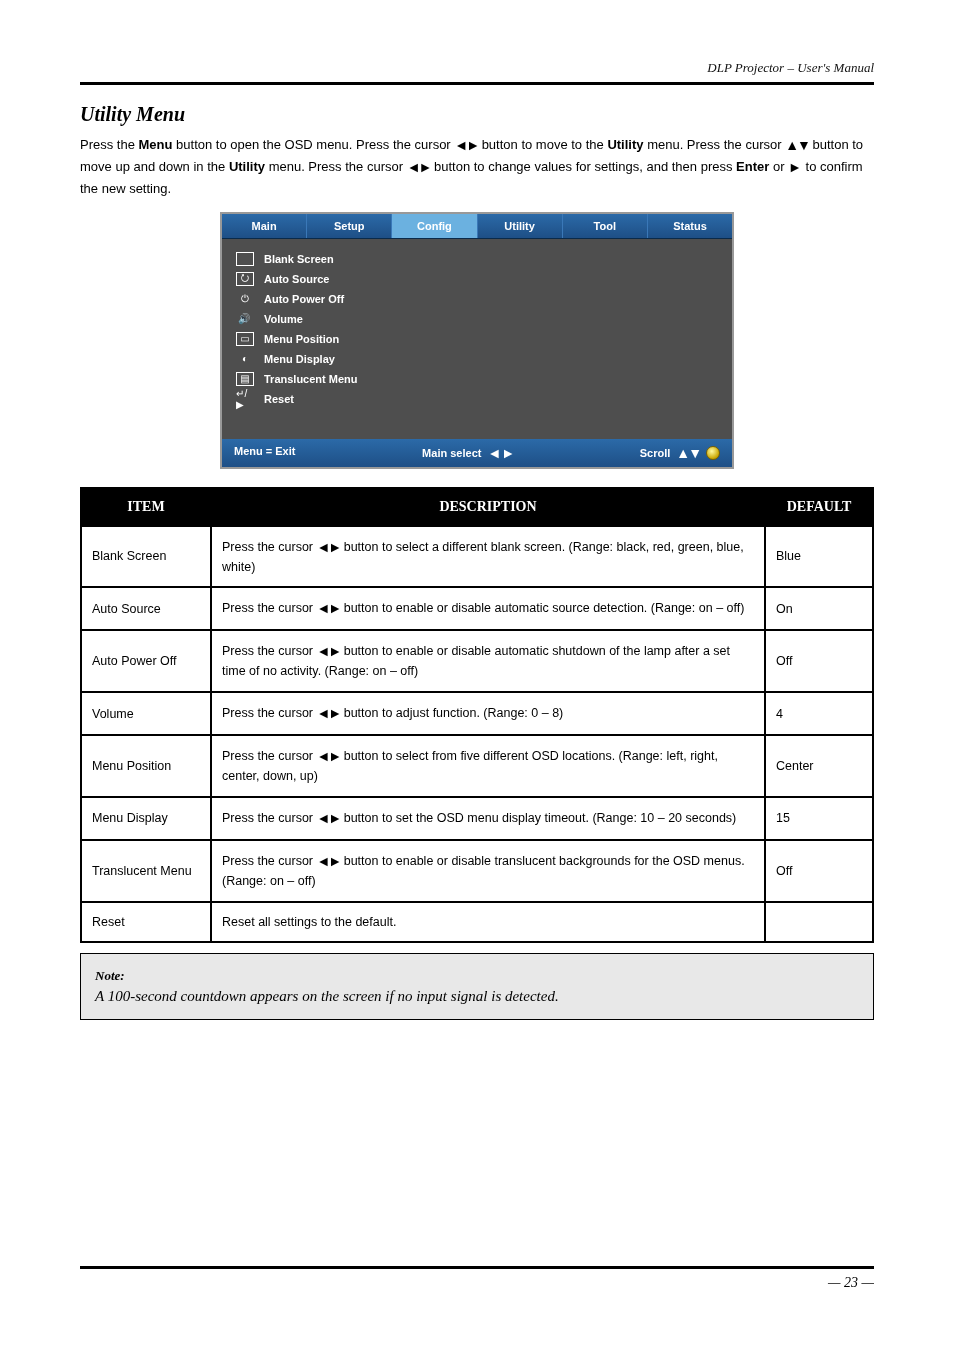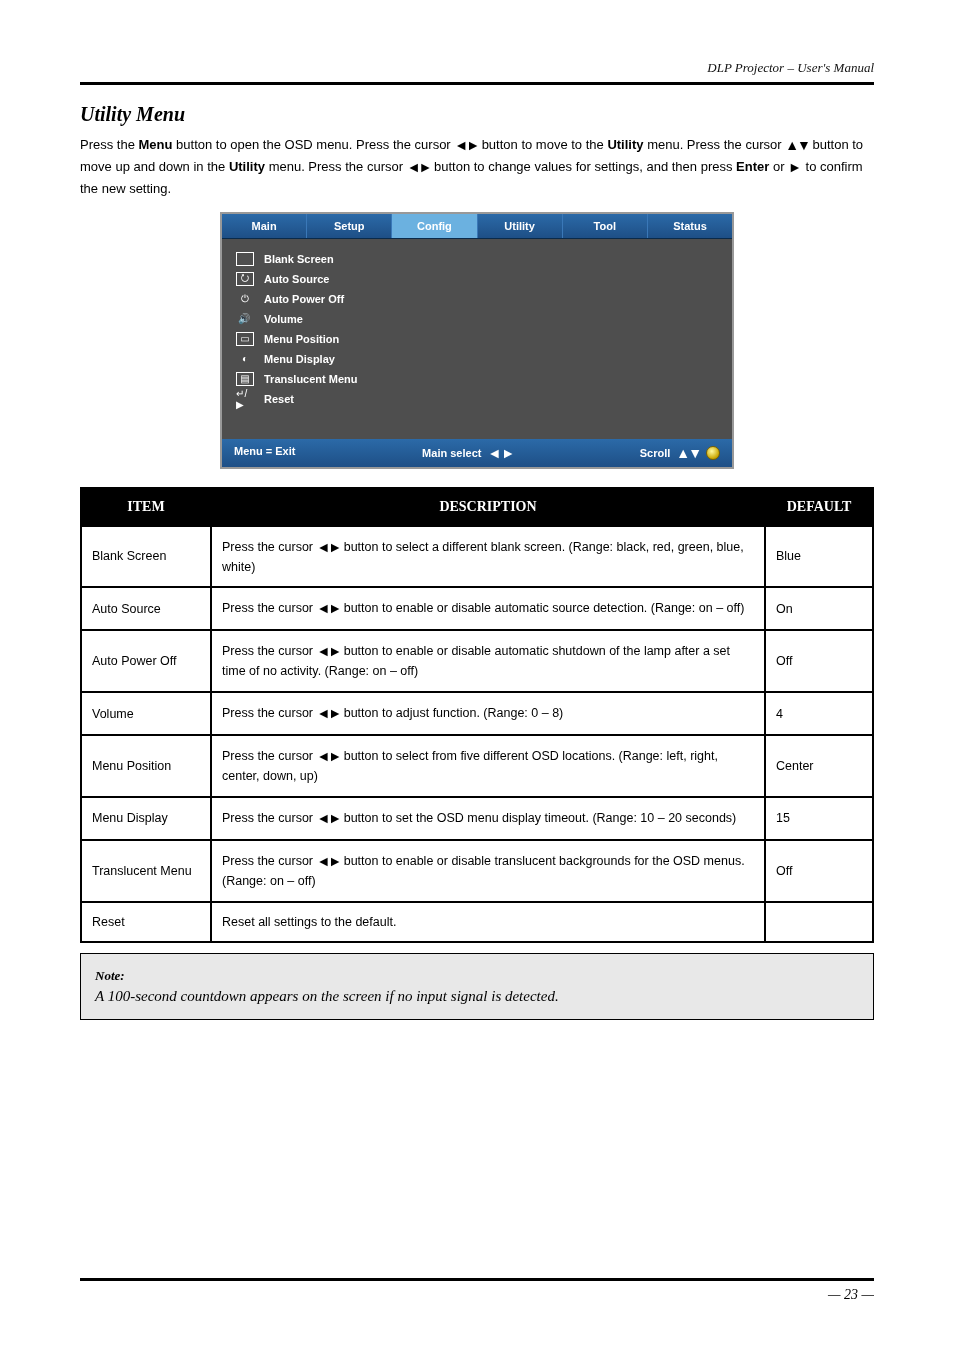--- a/index.html
+++ b/index.html
@@ -149,21 +149,21 @@
     margin-bottom: 4px;
   }
   .note-box .note-body {
     font-family: Georgia, 'Times New Roman', serif;
     font-style: italic;
     font-size: 15px;
   }
 
   .footer {
     position: absolute;
-    left: 80px; right: 80px; bottom: 48px; text-align: right;
+    left: 80px; right: 80px; bottom: 60px; text-align: right;
   }
   .footer-rule { border-top: 3px solid #000; margin-bottom: 6px; }
   .footer-line {
     display:flex; justify-content: space-between;
     font-family: Georgia, 'Times New Roman', serif;
     font-style: italic;
     font-size: 14px;
   }
 </style>
 </head>

